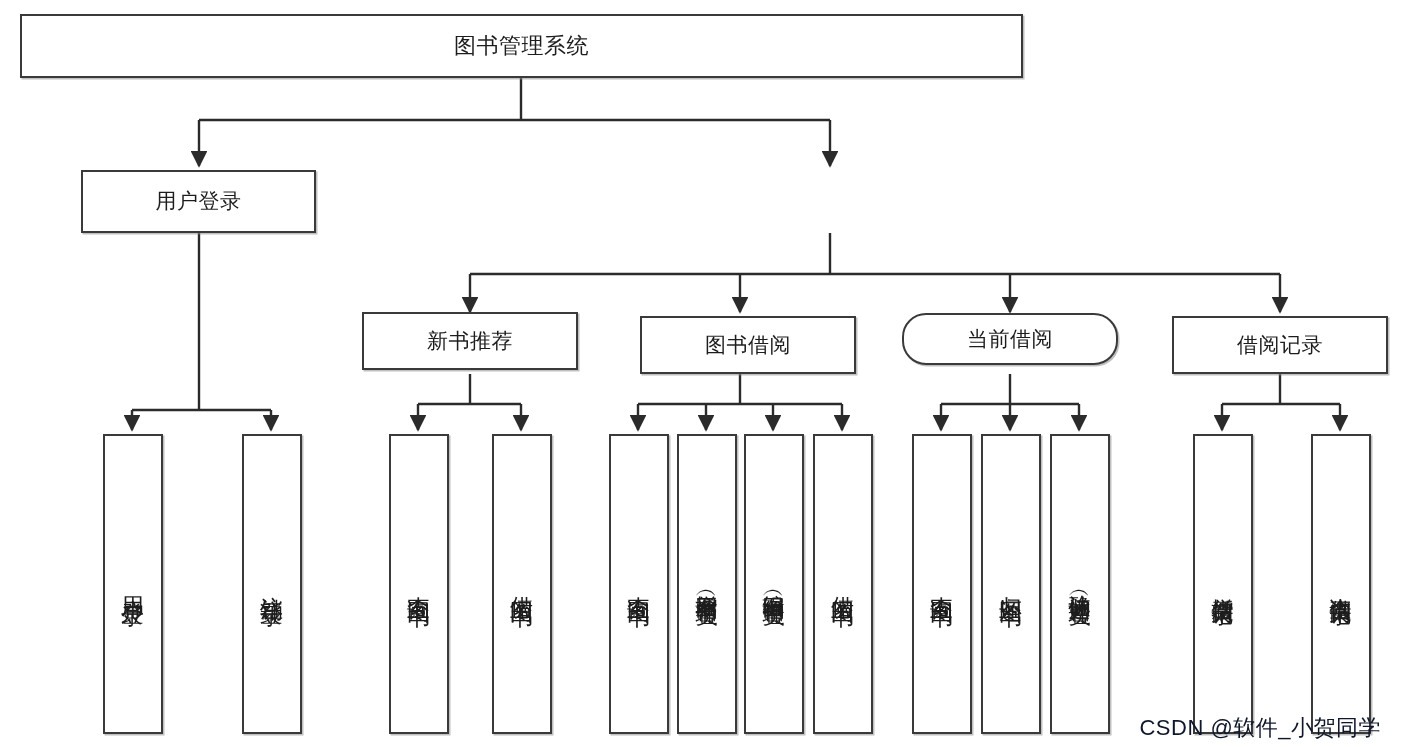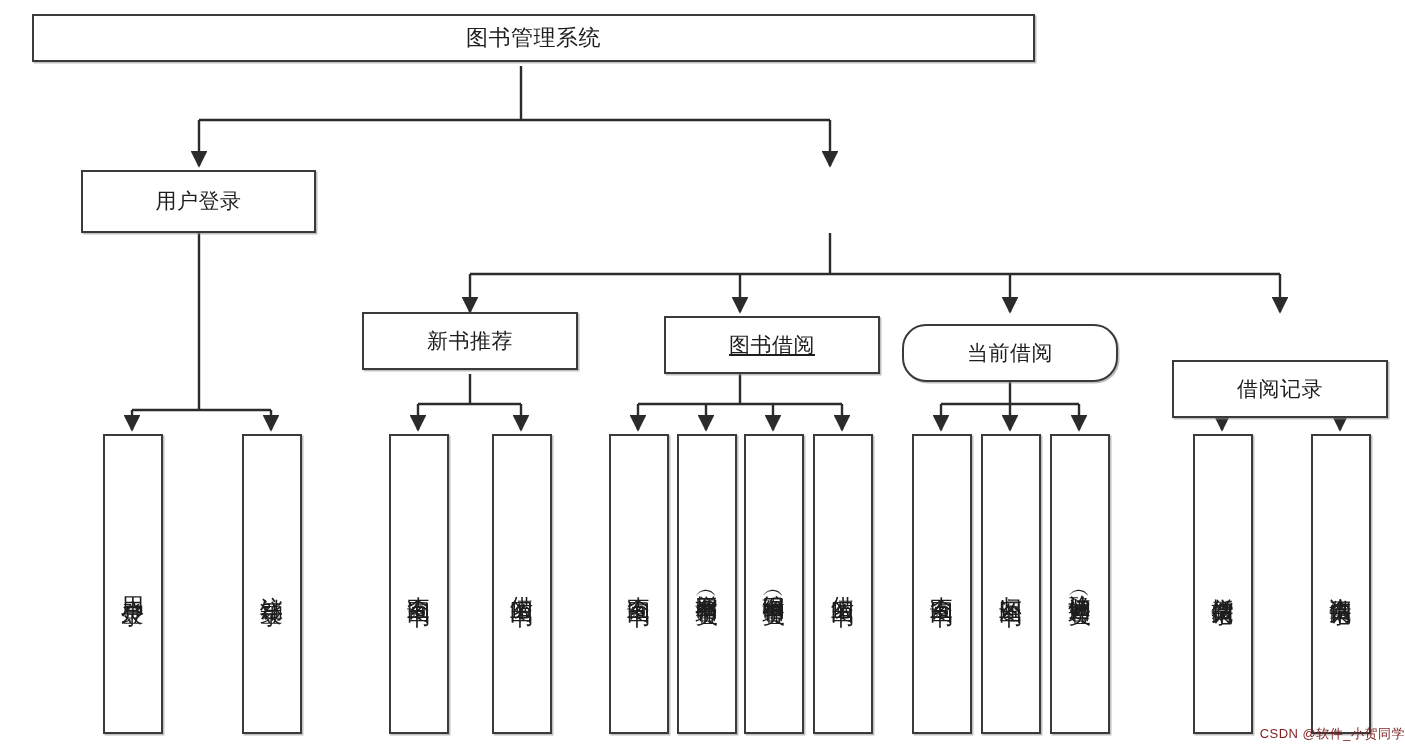--- a/index.html
+++ b/index.html
@@ -63,24 +63,24 @@
     line-height: 1.05;
     letter-spacing: 3px;
     white-space: nowrap;
   }
   .node.v.tall .label {
     font-size: 22px;
     letter-spacing: 1.5px;
   }
   .watermark {
     position: absolute;
-    right: 0;
+    right: 24px;
     bottom: 4px;
-    font-size: 13px;
-    color: #7f1d1d;
+    font-size: 22px;
+    color: #0f172a;
     letter-spacing: 0.5px;
     white-space: nowrap;
   }
 </style>
 </head>
 <body>
 
 <div id="stage">
 
   <svg class="edges" viewBox="0 0 1405 747">
@@ -126,38 +126,38 @@
       <path d="M 1010 404 L 1010 430" marker-end="url(#arrow)"></path>
       <path d="M 1079 404 L 1079 430" marker-end="url(#arrow)"></path>
 
       <path d="M 1280 374 L 1280 404"></path>
       <path d="M 1222 404 L 1340 404"></path>
       <path d="M 1222 404 L 1222 430" marker-end="url(#arrow)"></path>
       <path d="M 1340 404 L 1340 430" marker-end="url(#arrow)"></path>
     </g>
   </svg>
 
-  <div class="node h root" style="left:20px; top:14px; width:1003px; height:48px;margin-left:12px;">
+  <div class="node h root" style="left:20px; top:14px; width:1003px; height:64px;">
     <span class="label">图书管理系统</span>
   </div>
 
   <div class="node h" style="left:81px; top:170px; width:235px; height:63px;">
     <span class="label">用户登录</span>
   </div>
 
   <div class="node h" style="left:362px; top:312px; width:216px; height:58px;">
     <span class="label">新书推荐</span>
   </div>
-  <div class="node h" style="left:664px; top:316px; width:216px; height:58px;text-decoration:underline;">
+  <div class="node h" style="left:640px; top:316px; width:216px; height:58px;">
     <span class="label">图书借阅</span>
   </div>
-  <div class="node h" style="left:902px; top:324px; width:216px; height:58px;border-radius:24px;">
+  <div class="node h" style="left:902px; top:313px; width:216px; height:52px;border-radius:24px;">
     <span class="label">当前借阅</span>
   </div>
-  <div class="node h" style="left:1172px; top:316px; width:216px; height:58px;margin-top:44px;">
+  <div class="node h" style="left:1172px; top:316px; width:216px; height:58px;">
     <span class="label">借阅记录</span>
   </div>
 
   <div class="node v" style="left:103px; top:434px; width:60px; height:300px;">
     <span class="label">用户登录</span>
   </div>
   <div class="node v" style="left:242px; top:434px; width:60px; height:300px;">
     <span class="label">注销登录</span>
   </div>
 

